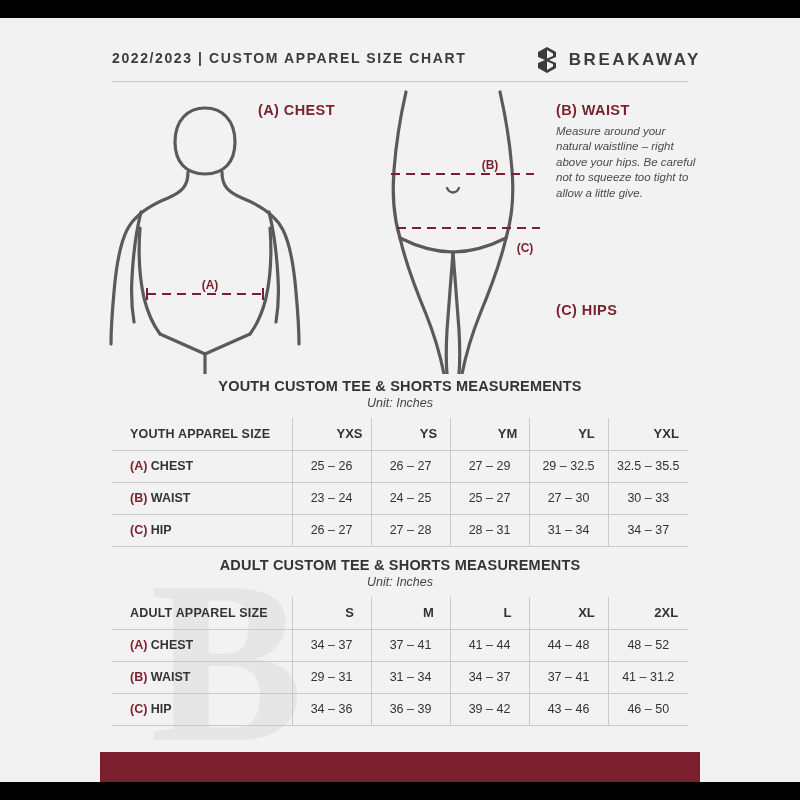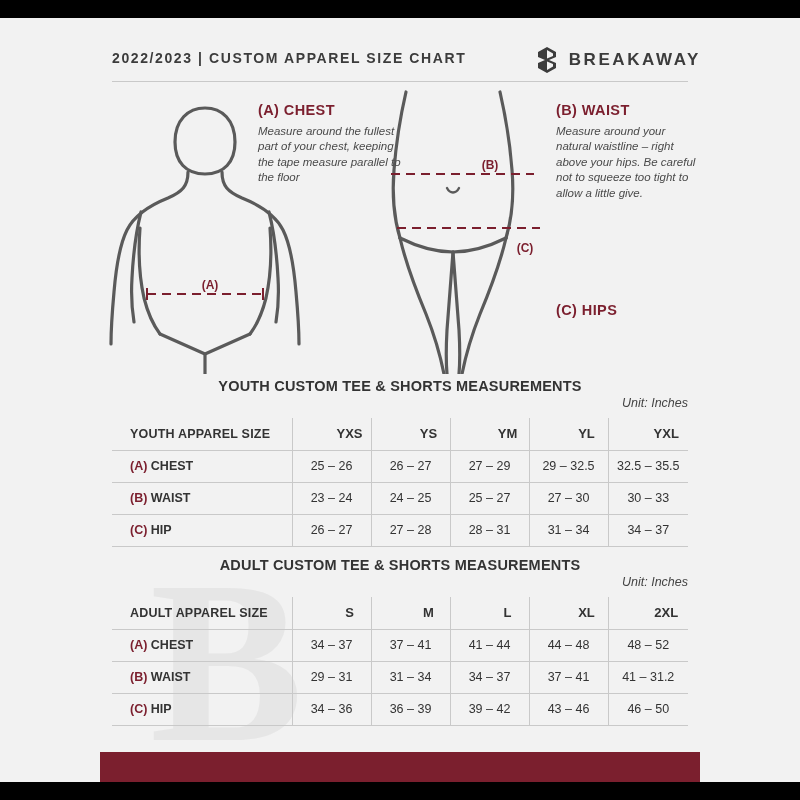--- a/index.html
+++ b/index.html
@@ -96,21 +96,21 @@
   #section-adult { top: 539px; }
 
   .tbl-title {
     text-align: center;
     font-size: 14.5px;
     font-weight: bold;
     color: #333;
     letter-spacing: 0.2px;
   }
   .tbl-unit {
-    text-align: right;
+    text-align: center;
     font-size: 12.5px;
     font-style: italic;
     color: #444;
     margin-top: 2px;
     margin-bottom: 8px;
   }
   table {
     border-collapse: collapse;
     width: 576px;
     table-layout: fixed;
@@ -220,21 +220,20 @@
         <line x1="297" y1="146" x2="440" y2="146" stroke="#7b1f2e" stroke-width="2" stroke-dasharray="9 6"></line>
       </g>
 
       <text x="110" y="207" font-family="Liberation Sans, sans-serif" font-size="12" font-weight="bold" fill="#7b1f2e" text-anchor="middle">(A)</text>
       <text x="390" y="87" font-family="Liberation Sans, sans-serif" font-size="12" font-weight="bold" fill="#7b1f2e" text-anchor="middle">(B)</text>
       <text x="425" y="170" font-family="Liberation Sans, sans-serif" font-size="12" font-weight="bold" fill="#7b1f2e" text-anchor="middle">(C)</text>
     </svg>
 
     <div class="callout" id="callout-chest">
       <div class="callout-title">(A) CHEST</div>
-      <div class="callout-body">Measure around the fullest part of your chest, keeping the tape measure parallel to the floor</div>
     </div>
     <div class="callout" id="callout-waist">
       <div class="callout-title">(B) WAIST</div>
       <div class="callout-body">Measure around your natural waistline – right above your hips. Be careful not to squeeze too tight to allow a little give.</div>
     </div>
     <div class="callout" id="callout-hips">
       <div class="callout-title">(C) HIPS</div>
     </div>
   </div>
 

